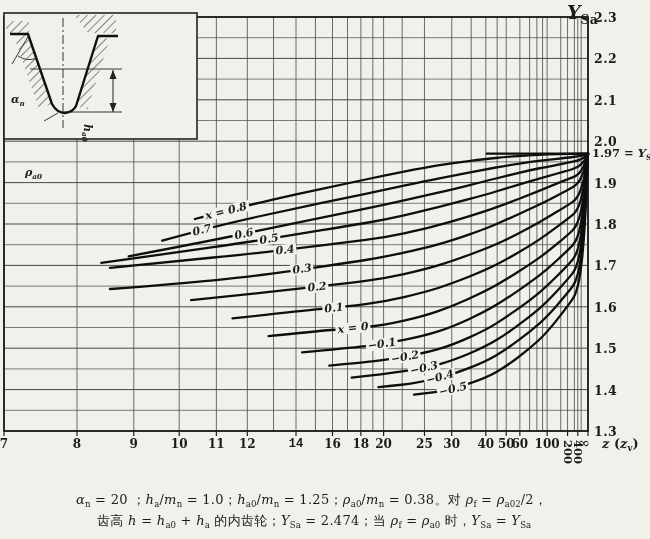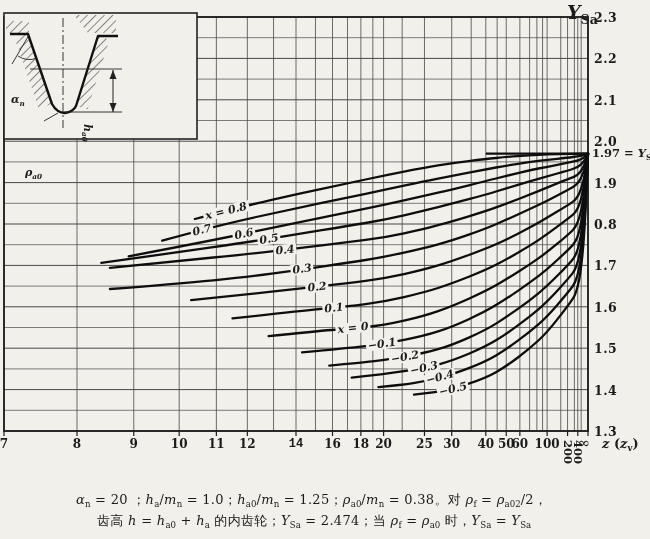--- a/index.html
+++ b/index.html
@@ -172,21 +172,21 @@
       <div class="clabel" style="left: 381.535px; top: 344.297px; transform: translate(-50%, -50%) rotate(-8.6deg);">−0.1</div>
       <div class="clabel" style="left: 404.682px; top: 356.577px; transform: translate(-50%, -50%) rotate(-10.3deg);">−0.2</div>
       <div class="clabel" style="left: 424.48px; top: 368.072px; transform: translate(-50%, -50%) rotate(-12.2deg);">−0.3</div>
       <div class="clabel" style="left: 440.419px; top: 377.446px; transform: translate(-50%, -50%) rotate(-14.9deg);">−0.4</div>
       <div class="clabel" style="left: 453.083px; top: 388.743px; transform: translate(-50%, -50%) rotate(-13.5deg);">−0.5</div>
       <div class="ytick" style="left: 594px; top: 10px;">2.3</div>
       <div class="ytick" style="left: 594px; top: 51.4px;">2.2</div>
       <div class="ytick" style="left: 594px; top: 92.8px;">2.1</div>
       <div class="ytick" style="left: 594px; top: 134.2px;">2.0</div>
       <div class="ytick" style="left: 594px; top: 175.6px;">1.9</div>
-      <div class="ytick" style="left: 594px; top: 217px;">0.8</div>
+      <div class="ytick" style="left: 594px; top: 217px;">1.8</div>
       <div class="ytick" style="left: 594px; top: 258.4px;">1.7</div>
       <div class="ytick" style="left: 594px; top: 299.8px;">1.6</div>
       <div class="ytick" style="left: 594px; top: 341.2px; text-align: right;">1.5</div>
       <div class="ytick" style="left: 594px; top: 382.6px;">1.4</div>
       <div class="ytick" style="left: 594px; top: 424px;">1.3</div>
       <div class="xtick" style="left: 4px; top: 437px;">7</div>
       <div class="xtick" style="left: 77px; top: 437px;">8</div>
       <div class="xtick" style="left: 133.778px; top: 437px;">9</div>
       <div class="xtick" style="left: 179.2px; top: 437px;">10</div>
       <div class="xtick" style="left: 216.364px; top: 437px;">11</div>

